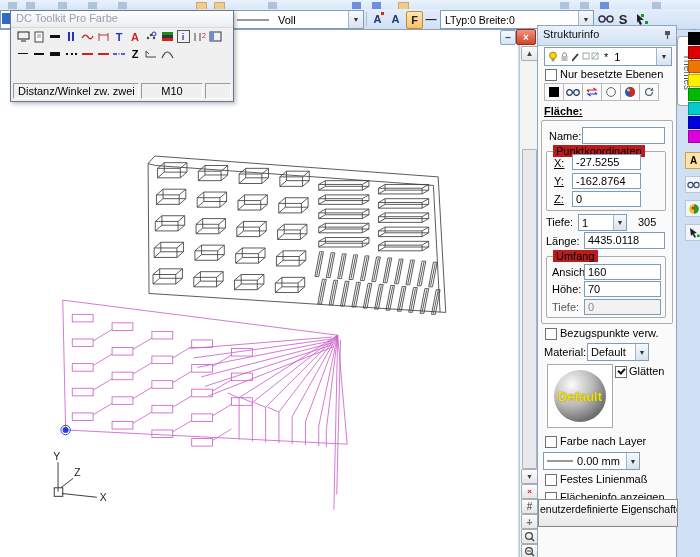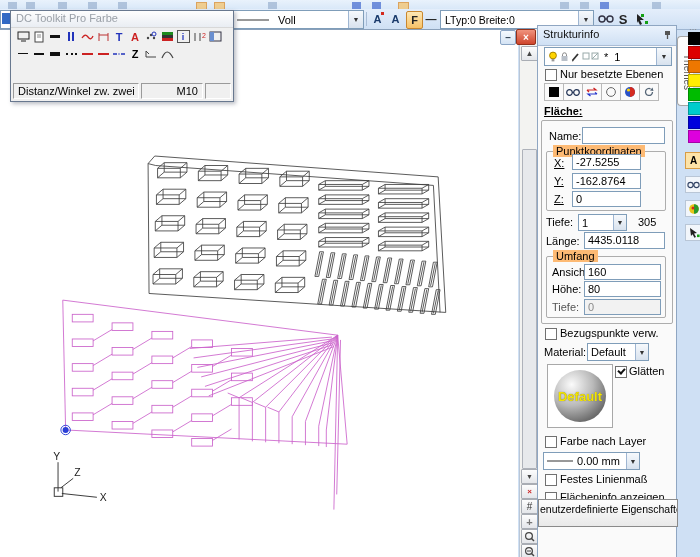--- a/index.html
+++ b/index.html
@@ -46,21 +46,21 @@
   .sbtn{position:absolute;left:1px;width:15px;height:13px;background:linear-gradient(#fdfdfd,#e4e6ea);
         border:1px solid #a9adb4;display:flex;align-items:center;justify-content:center;
         font-size:8px;color:#444;border-radius:1px;}
   #vthumb{position:absolute;left:2px;width:13px;background:#e7e9ec;border:1px solid #aeb2ba;border-radius:1px;}
   
   #panel{position:absolute;left:537px;top:25px;width:138px;height:532px;background:#fafafa;
          border:1px solid #8fa6c2;z-index:20;}
   #panel-header{height:17px;background:linear-gradient(#eaf2fc,#cfe0f4);border-bottom:1px solid #aabdd6;
                 padding:2px 0 0 5px;color:#111;}
   .grp{position:absolute;border:1px solid #adadad;border-radius:2px;}
-  .glabel{position:absolute;top:-7px;left:6px;background:#fdba74;padding:0 3px;}
+  .glabel{position:absolute;top:-7px;left:6px;background:#b91c1c;padding:0 3px;}
   .inp{position:absolute;background:#fff;border:1px solid #7f9db9;padding:1px 0 0 3px;
        font-size:11px;overflow:hidden;white-space:nowrap;}
   .inp.dis{background:#f2f2f2;color:#8b8b8b;}
   .cb{position:absolute;width:10px;height:10px;background:#fff;border:1px solid #707070;}
   .cb.checked::after{content:"";position:absolute;left:2px;top:1px;width:5px;height:3px;
        border-left:2px solid #111;border-bottom:2px solid #111;transform:rotate(-48deg);}
   .plabel{position:absolute;white-space:nowrap;}
   .ulined{text-decoration:underline;}
   .pbtn{position:absolute;width:18px;height:16px;background:#fafafa;border:1px solid #b9b9b9;
         display:flex;align-items:center;justify-content:center;}
@@ -464,21 +464,21 @@
           </svg>
       </span>
       <span class="tbi">
         <svg width="13" height="10">
             <path d="M1,9 Q6,-3 12,9" fill="none" stroke="#444" stroke-width="1.2"></path>
           </svg>
       </span>
     </div>
     <div id="fwin-status">
       <div class="scell" style="width:116px">Distanz/Winkel zw. zwei Punkten</div>
-      <div class="scell" style="width:52px;text-align:right">M10</div>
+      <div class="scell" style="width:52px;text-align:center">M10</div>
       <div class="scell" style="flex:1"></div>
     </div>
   </div>
 
   <div id="panel">
     <div id="panel-header">
       <span>Strukturinfo</span>
       <svg width="9" height="10" style="position:absolute;right:4px;top:4px">
         <rect x="2" y="1" width="5" height="4" fill="#555"></rect>
           <line x1="4.5" y1="5" x2="4.5" y2="9" stroke="#555" stroke-width="1.3"></line>
@@ -574,21 +574,21 @@
 
     <span class="plabel" style="left:8px;top:209px">Länge:</span>
     <div class="inp" style="left:46px;top:206px;width:76px;height:14px">4435.0118</div>
 
     <div class="grp" style="left:8px;top:230px;width:118px;height:60px">
       <span class="glabel">Umfang</span>
     </div>
     <span class="plabel" style="left:14px;top:240px">Ansicht:</span>
     <div class="inp" style="left:46px;top:238px;width:72px;height:13px">160</div>
     <span class="plabel" style="left:14px;top:257px">Höhe:</span>
-    <div class="inp" style="left:46px;top:255px;width:72px;height:13px">80</div>
+    <div class="inp" style="left:46px;top:255px;width:72px;height:13px">70</div>
     <span class="plabel" style="left:14px;top:275px;color:#555">Tiefe:</span>
     <div class="inp dis" style="left:46px;top:273px;width:72px;height:13px">0</div>
 
     <span class="cb" style="left:7px;top:302px"></span>
     <span class="plabel" style="left:22px;top:301px">Bezugspunkte verw.</span>
 
     <span class="plabel" style="left:6px;top:320px">Material:</span>
     <div class="combo" style="left:49px;top:317px;width:60px;height:16px">
       <span style="margin-left:3px">Default</span>
       <div class="dd" style="width:12px">▼</div>

